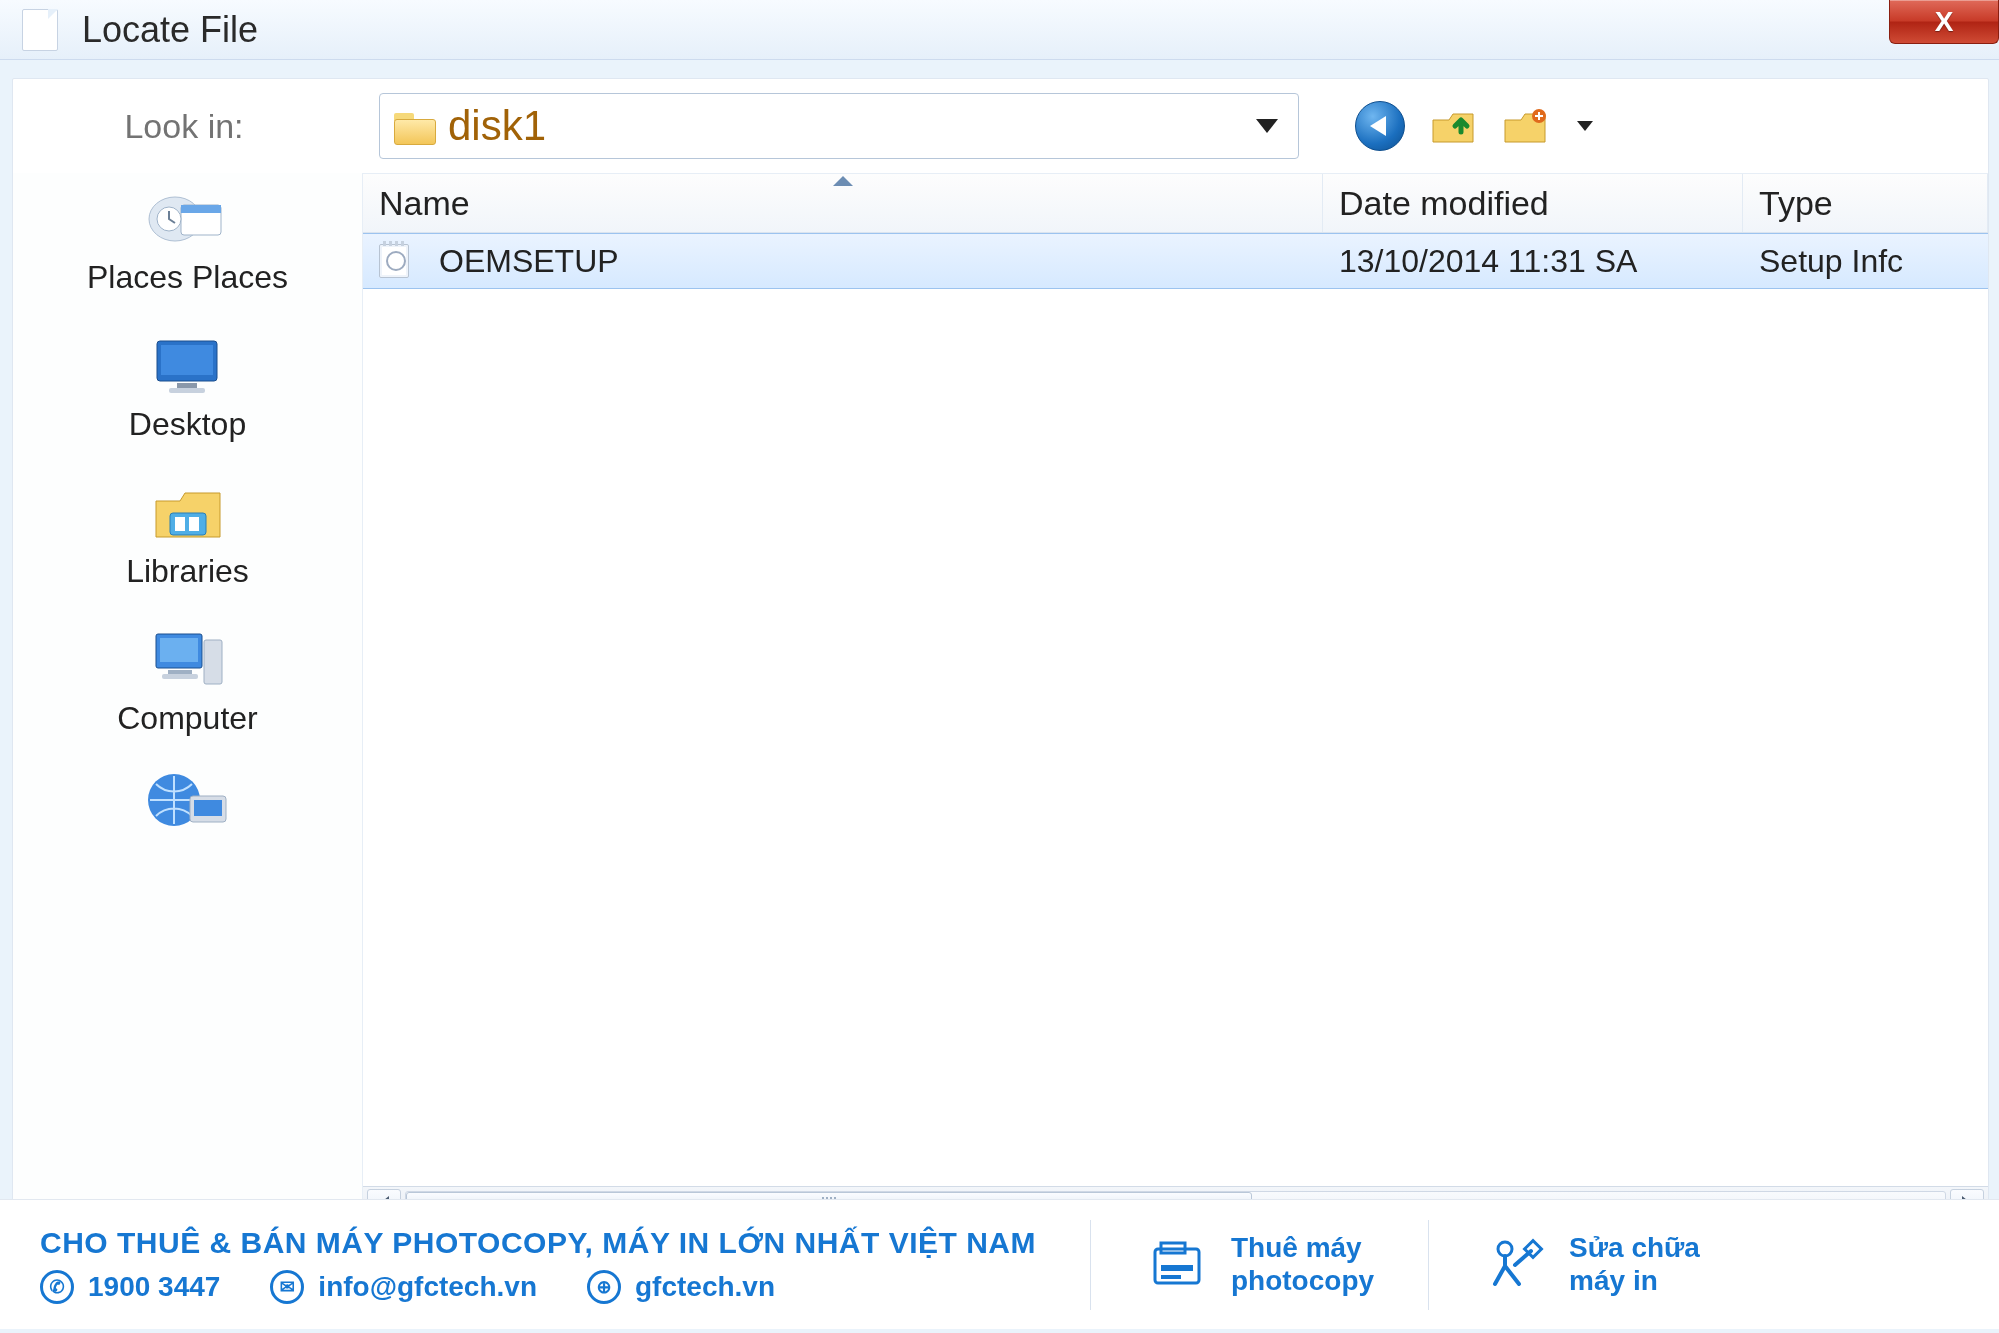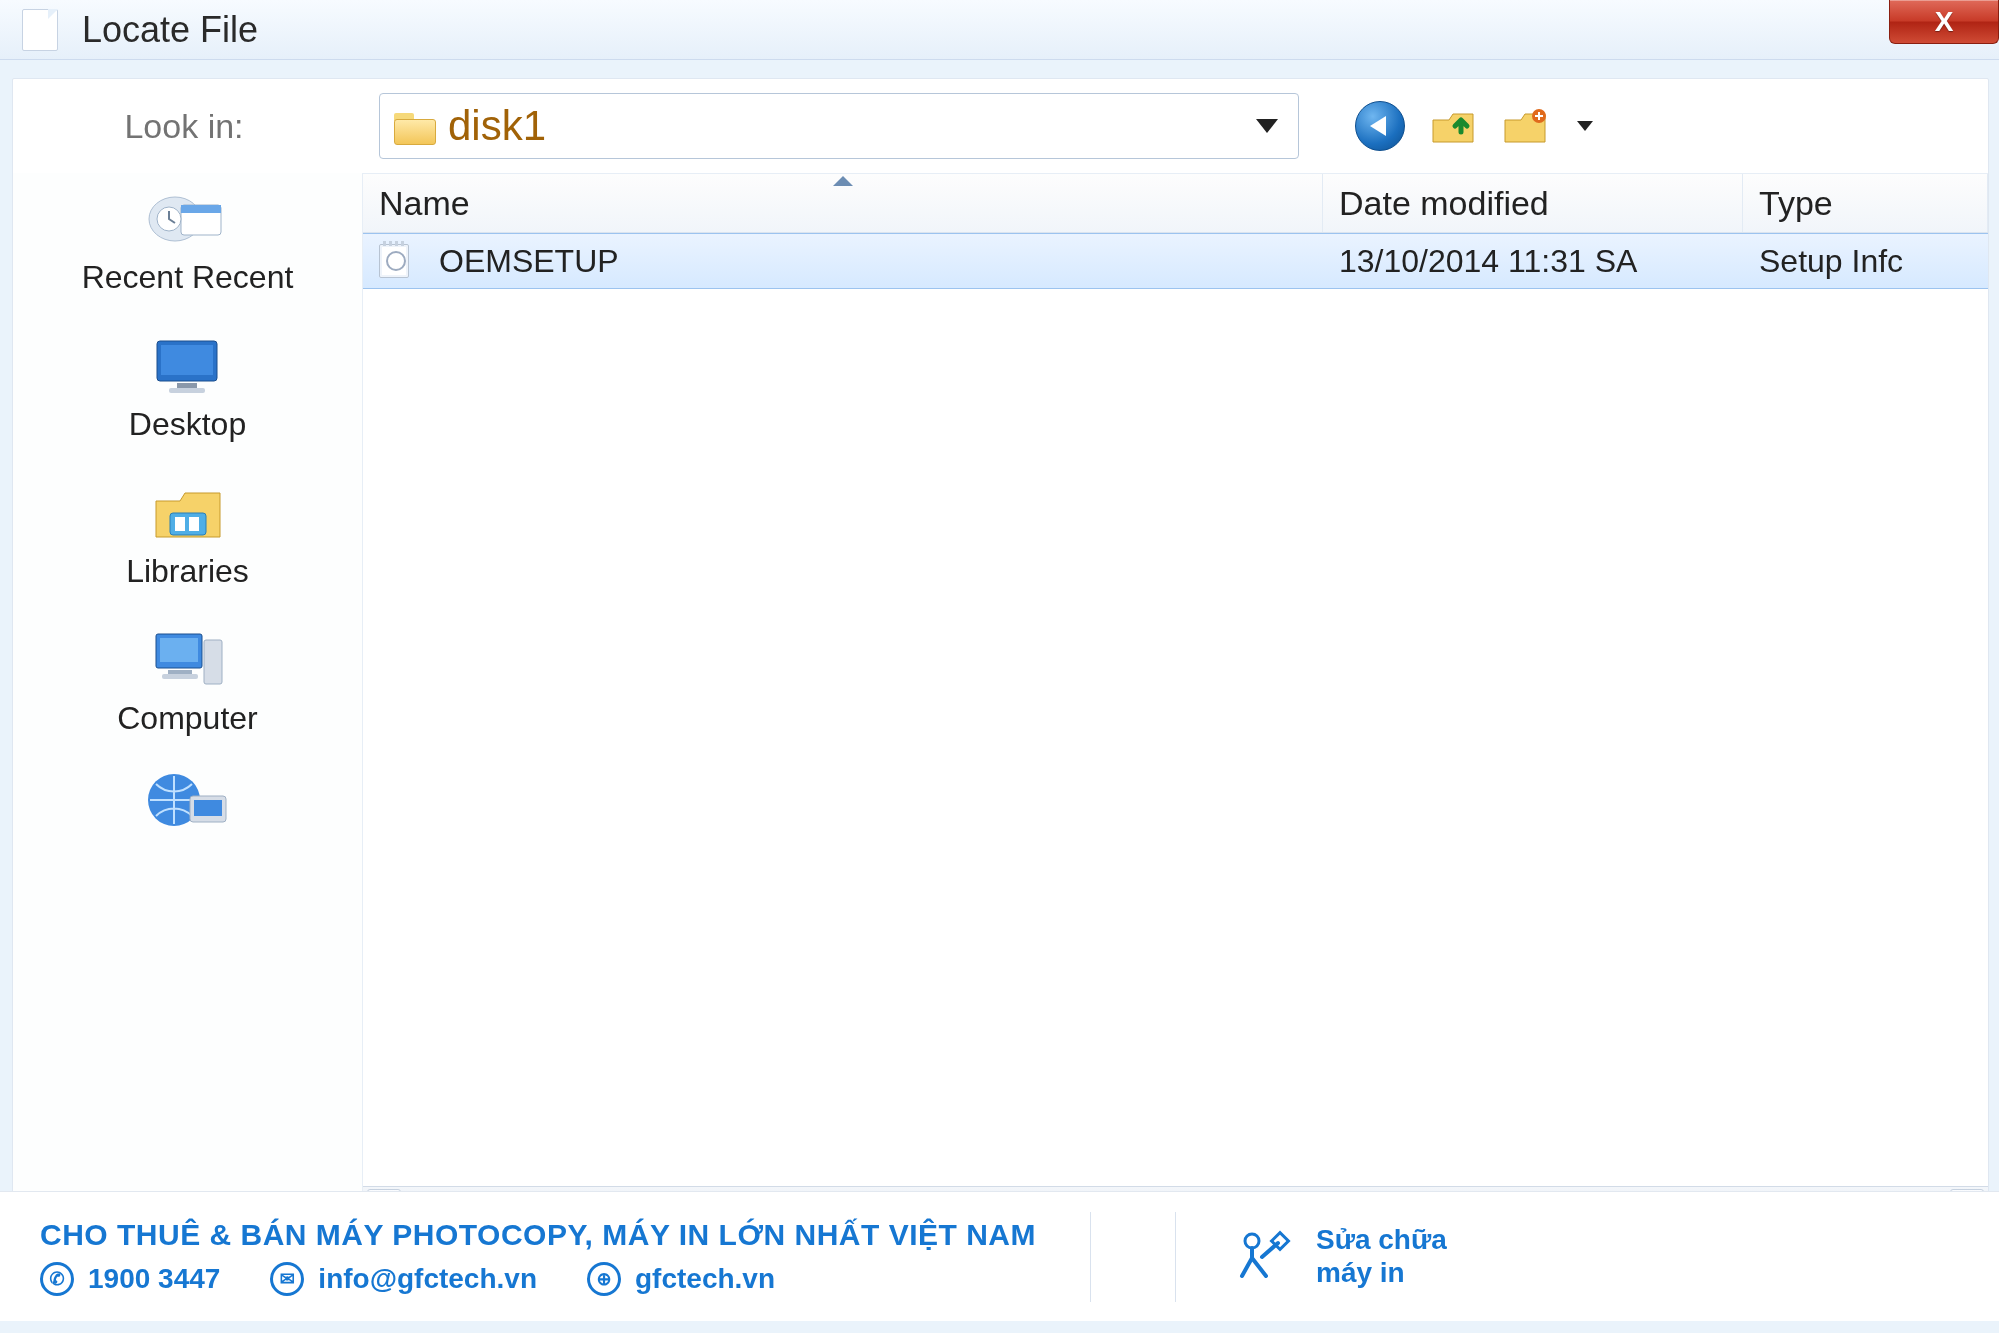--- a/index.html
+++ b/index.html
@@ -146,21 +146,21 @@
   .hscroll { height:34px; background:linear-gradient(#f3f6fa,#e8edf4); border-top:1px solid #d2dbe7; display:flex; align-items:center; }
   .hs-btn { width:34px;height:30px;border:1px solid #c6d1df;background:linear-gradient(#fafcff,#e6edf6);display:flex;align-items:center;justify-content:center;border-radius:3px;margin:0 4px;}
   .hs-left::after{content:"";width:0;height:0;border-top:8px solid transparent;border-bottom:8px solid transparent;border-right:10px solid #4a5a70;}
   .hs-right::after{content:"";width:0;height:0;border-top:8px solid transparent;border-bottom:8px solid transparent;border-left:10px solid #4a5a70;}
   .hs-track{flex:1;height:26px;border:1px solid #cfd8e5;border-radius:3px;background:linear-gradient(#f8fafd,#edf2f8);position:relative;}
   .hs-thumb{position:absolute;left:0;top:0;bottom:0;width:55%;background:linear-gradient(#fafcff,#dbe4ef);border:1px solid #b9c7d8;border-radius:3px;display:flex;align-items:center;justify-content:center;}
   .hs-thumb::after{content:"";width:14px;height:14px;background:repeating-linear-gradient(90deg,#9fb0c4 0 2px,transparent 2px 4px);}
 
   
   .banner {
-    position:absolute; left:0; right:0; bottom:12px; height:130px;
+    position:absolute; left:0; right:0; bottom:4px; height:130px;
     background:#fff; border-top:1px solid #e2e8f0;
     display:flex; align-items:center;
     padding: 0 40px;
     gap: 24px;
   }
   .banner-left { display:flex; flex-direction:column; gap:10px; }
   .headline { color:#1677d2; font-weight:800; font-size:30px; letter-spacing:.5px; white-space:nowrap; }
   .contacts { display:flex; gap:50px; align-items:center; }
   .contact { display:flex; align-items:center; gap:14px; color:#1677d2; font-size:28px; font-weight:700; }
   .circle-ic{width:34px;height:34px;border-radius:50%;border:3px solid #1677d2;display:flex;align-items:center;justify-content:center;color:#1677d2;font-size:18px;font-weight:900;}
@@ -229,21 +229,21 @@
       <div class="place">
         <div class="ic">
           <svg width="80" height="66" viewBox="0 0 80 66">
             <ellipse cx="28" cy="34" rx="26" ry="22" fill="#dfe8f2" stroke="#aebfd3"></ellipse>
             <rect x="34" y="20" width="40" height="30" rx="3" fill="#fff" stroke="#9fb3c9"></rect>
             <rect x="34" y="20" width="40" height="8" fill="#6aa7e8"></rect>
             <circle cx="22" cy="34" r="12" fill="#fff" stroke="#9fb3c9"></circle>
             <path d="M22 26v8l6 4" stroke="#6b7f96" stroke-width="2" fill="none"></path>
           </svg>
         </div>
-        <div class="lbl">Recent Recent</div>
+        <div class="lbl">Places Places</div>
       </div>
 
       <div class="place">
         <div class="ic">
           <svg width="72" height="60" viewBox="0 0 72 60">
             <rect x="6" y="6" width="60" height="40" rx="3" fill="#2a72c8" stroke="#1a4e8e"></rect>
             <rect x="10" y="10" width="52" height="30" fill="#3f8ae0"></rect>
             <rect x="26" y="48" width="20" height="5" fill="#8a98aa"></rect>
             <rect x="18" y="53" width="36" height="5" rx="2" fill="#c7d1de"></rect>
           </svg>
@@ -342,20 +342,34 @@
       </div>
       <div class="contact">
         <div class="circle-ic">⊕</div>
         <span>gfctech.vn</span>
       </div>
     </div>
   </div>
 
   <div class="divider"></div>
 
+  <div class="svc">
+    <div class="ic">
+      <svg width="60" height="60" viewBox="0 0 60 60">
+          <rect x="8" y="14" width="44" height="34" rx="3" fill="none" stroke="#1677d2" stroke-width="3"></rect>
+          <rect x="14" y="8" width="24" height="10" fill="none" stroke="#1677d2" stroke-width="3"></rect>
+          <rect x="14" y="30" width="32" height="6" fill="#1677d2"></rect>
+          <rect x="14" y="40" width="20" height="4" fill="#1677d2"></rect>
+        </svg>
+    </div>
+    <div class="svc-text">
+      <div>Thuê máy</div>
+      <div>photocopy</div>
+    </div>
+  </div>
 
   <div class="divider"></div>
 
   <div class="svc">
     <div class="ic">
       <svg width="60" height="60" viewBox="0 0 60 60">
           <circle cx="20" cy="14" r="7" fill="none" stroke="#1677d2" stroke-width="3"></circle>
           <path d="M20 21v10l-10 18m10-18l14 18M30 30l16-14" stroke="#1677d2" stroke-width="4" fill="none" stroke-linecap="round"></path>
           <rect x="42" y="8" width="12" height="12" transform="rotate(45 48 14)" fill="none" stroke="#1677d2" stroke-width="3"></rect>
         </svg>

